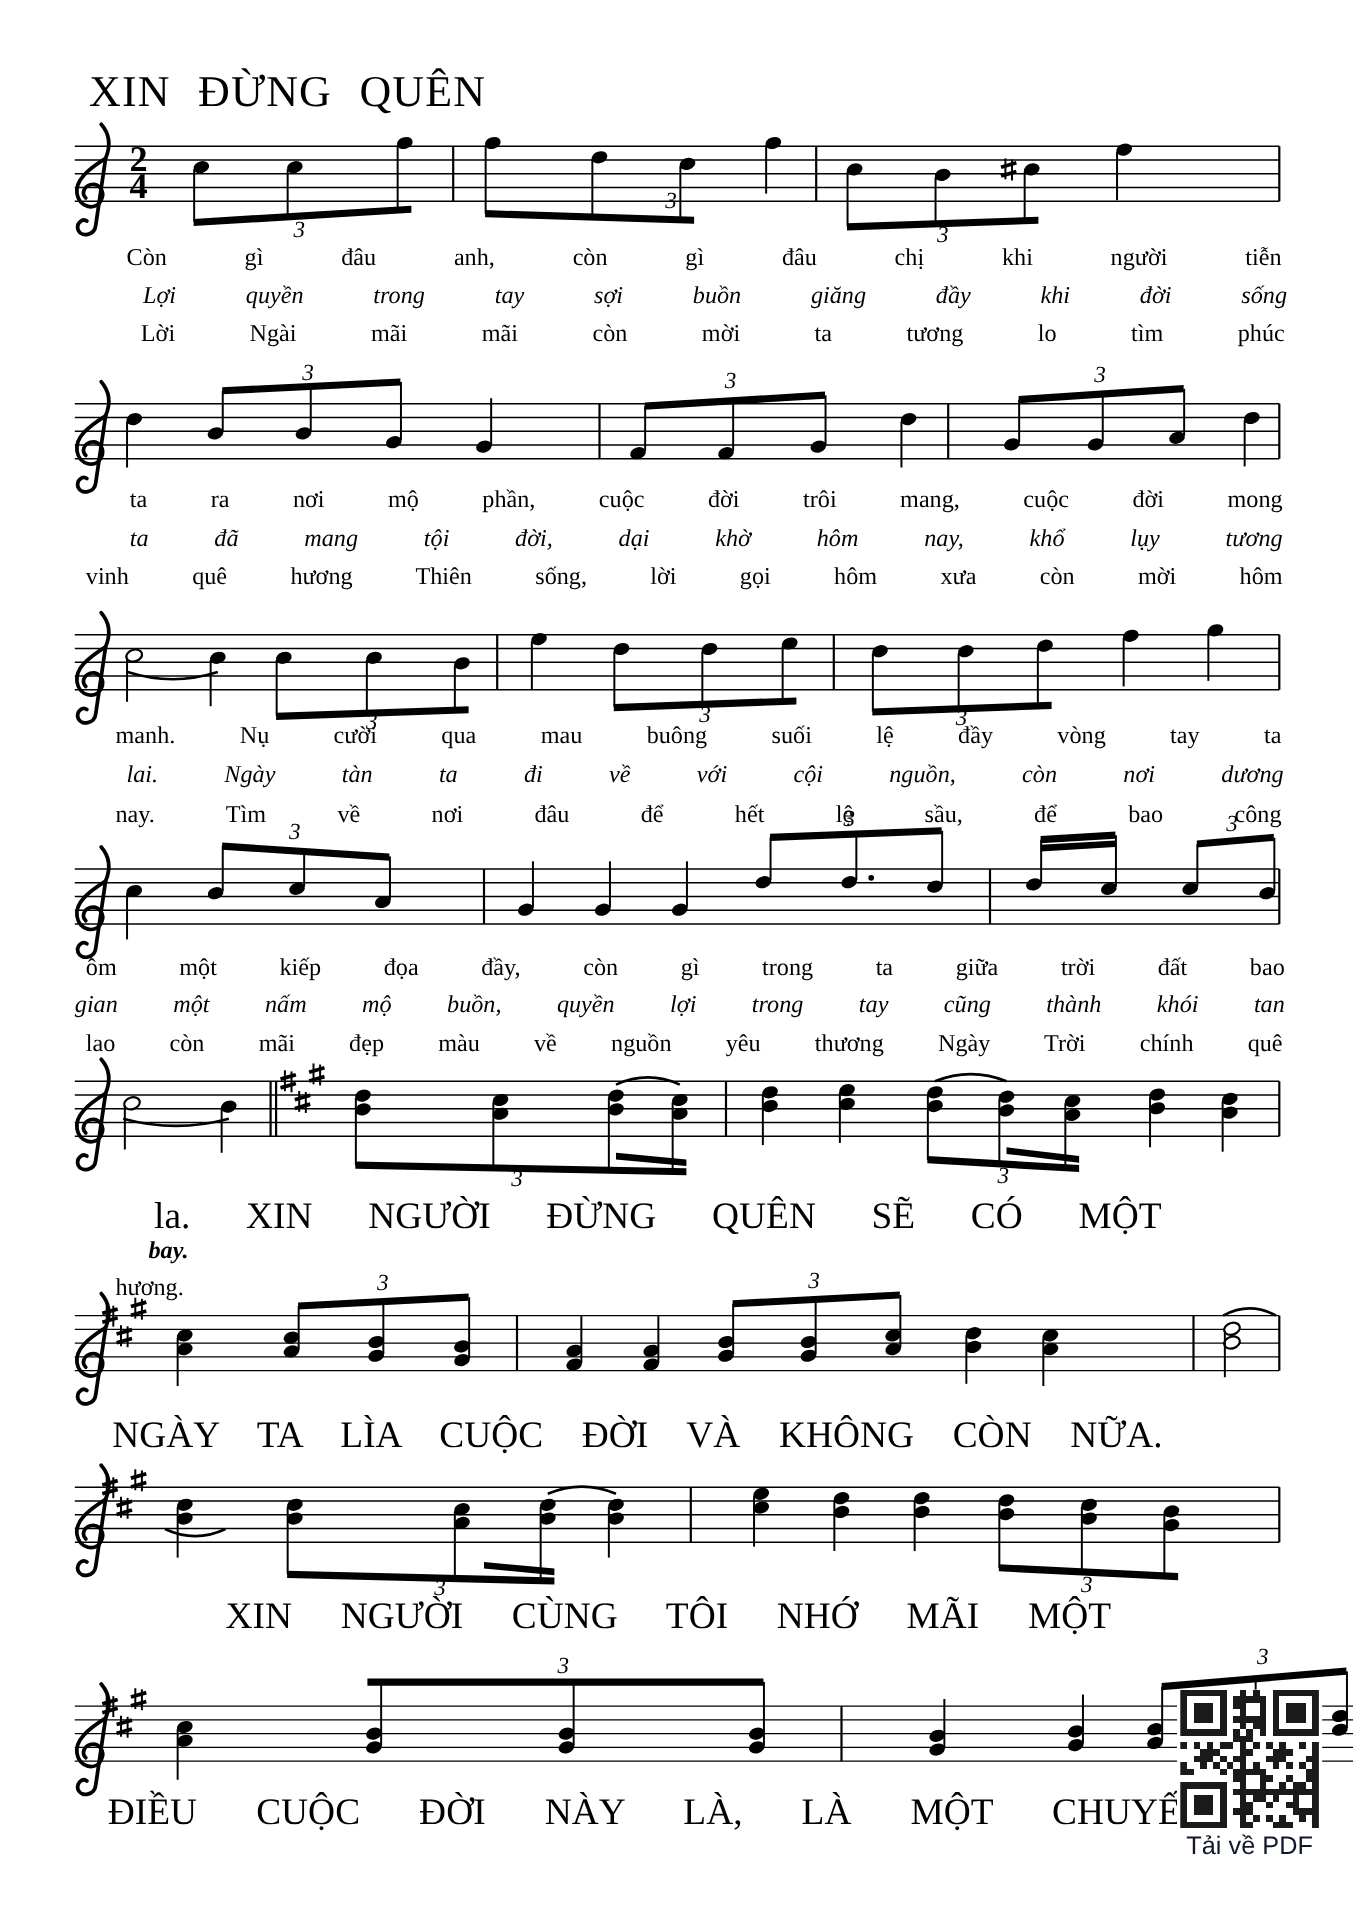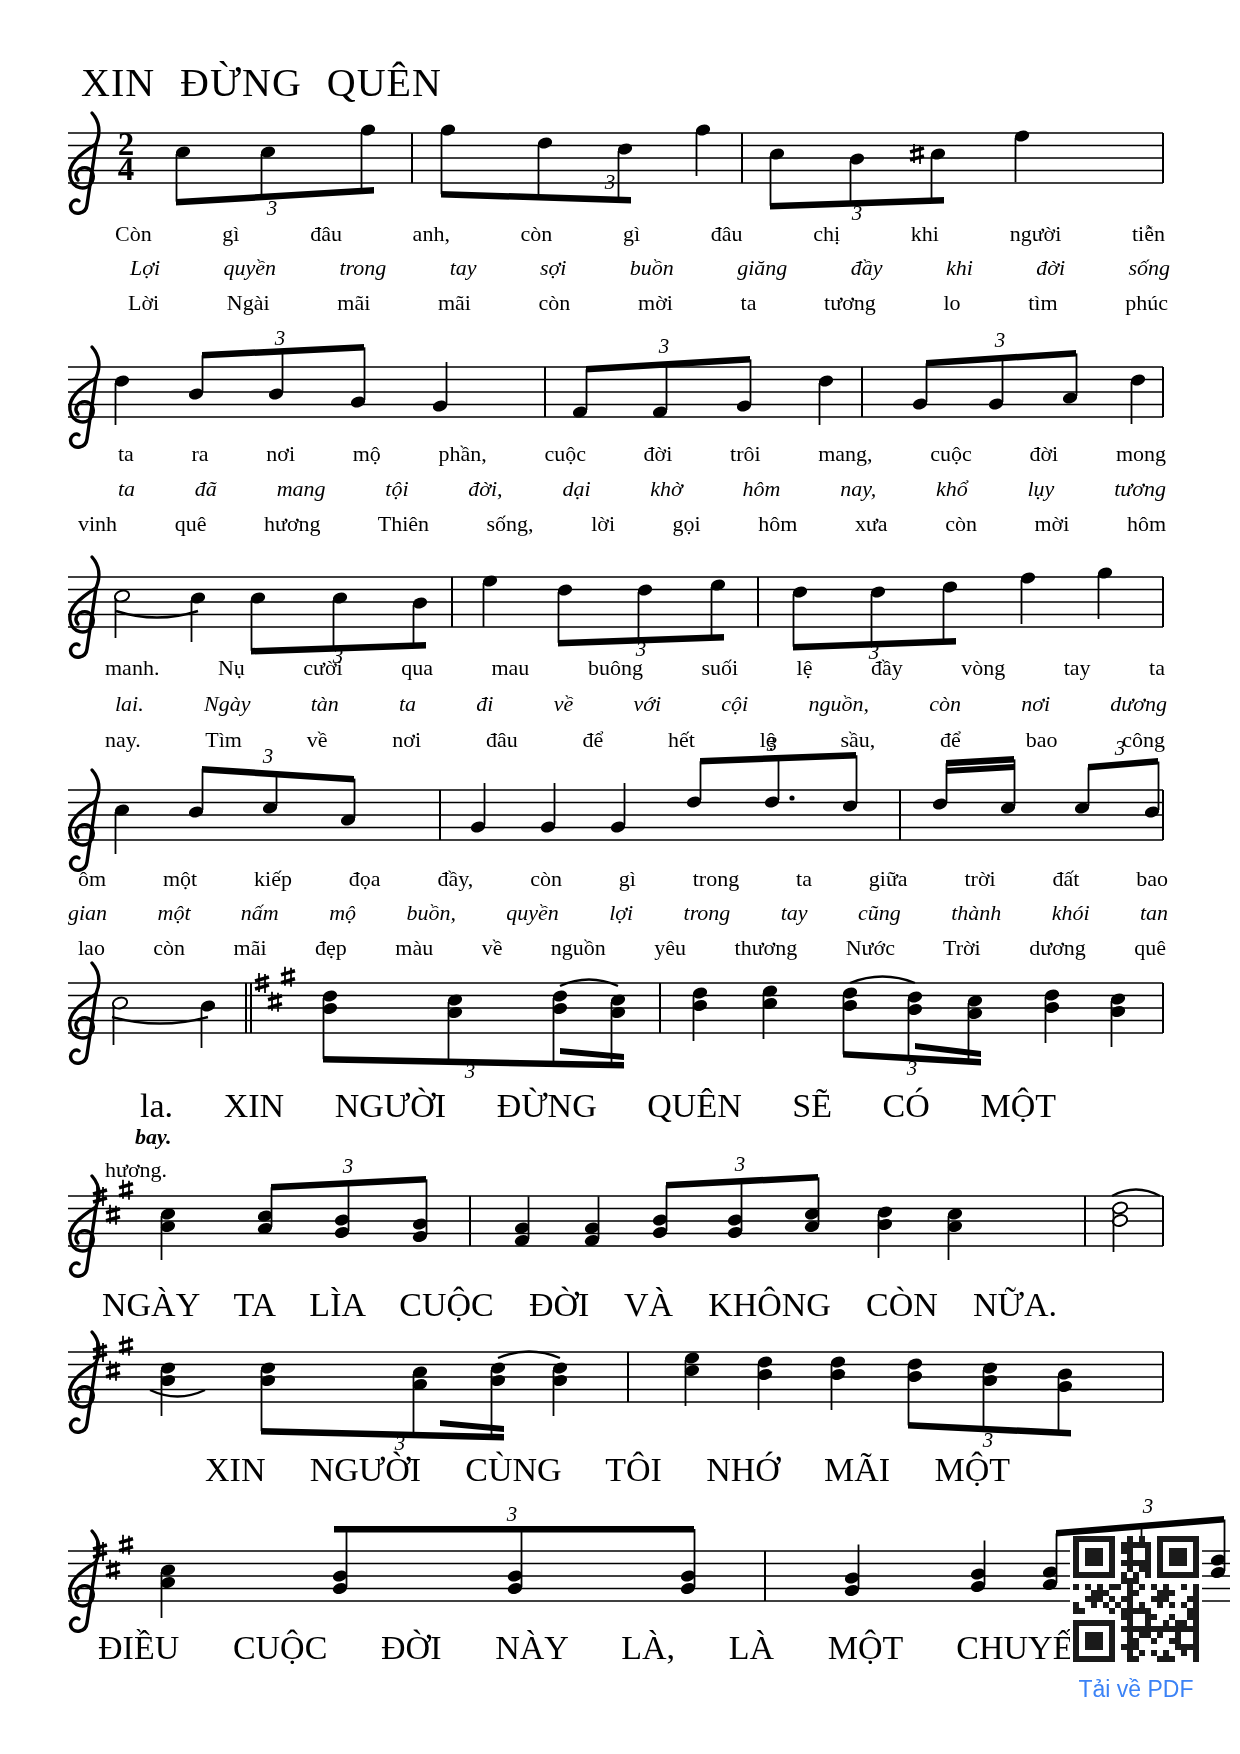--- a/index.html
+++ b/index.html
@@ -9,21 +9,21 @@
          letter-spacing:1px;word-spacing:14px;}
   #notation{position:absolute;left:0;top:0;}
   .lyr{position:absolute;font-size:22px;line-height:1.15;text-align:justify;text-align-last:justify;}
   .lyr.it{font-style:italic;}
   .lyr.caps{font-size:34px;}
   .lyr.noj{text-align:left;text-align-last:left;}
   svg text.l3{font:italic 21px "Liberation Serif","DejaVu Serif",serif;}
   svg text.tsig{font:bold 33px "Liberation Serif","DejaVu Serif",serif;}
   .qr{position:absolute;left:1070px;top:1536px;width:132px;text-align:center;background:#fff;}
   .qr svg{display:block;margin:0 auto;}
-  .qrlabel{font-family:"Liberation Sans","DejaVu Sans",sans-serif;font-size:23px;color:#3b82f6;margin-top:14px;}
+  .qrlabel{font-family:"Liberation Sans","DejaVu Sans",sans-serif;font-size:23px;color:#0f172a;margin-top:2px;}
 </style>
 </head>
 <body>
 
 <div class="page">
   <h1 class="title">XIN ĐỪNG QUÊN</h1>
 
   <svg id="notation" width="1240" height="1754" viewBox="0 0 1240 1754">
       <g>
         <line x1="68" y1="133" x2="1163" y2="133" stroke="#000" stroke-width="1.3"></line>
@@ -488,21 +488,21 @@
   <div class="lyr" style="top:441px;left:118px;width:1048px">ta ra nơi mộ phần, cuộc đời trôi mang, cuộc đời mong</div>
   <div class="lyr it" style="top:476px;left:118px;width:1048px">ta đã mang tội đời, dại khờ hôm nay, khổ lụy tương</div>
   <div class="lyr" style="top:511px;left:78px;width:1088px">vinh quê hương Thiên sống, lời gọi hôm xưa còn mời hôm</div>
 
   <div class="lyr" style="top:655px;left:105px;width:1060px">manh. Nụ cười qua mau buông suối lệ đầy vòng tay ta</div>
   <div class="lyr" style="top:727px;left:105px;width:1060px">nay. Tìm về nơi đâu để hết lệ sầu, để bao công</div>
   <div class="lyr it" style="top:691px;left:115px;width:1052px">lai. Ngày tàn ta đi về với cội nguồn, còn nơi dương</div>
 
   <div class="lyr" style="top:866px;left:78px;width:1090px">ôm một kiếp đọa đầy, còn gì trong ta giữa trời đất bao</div>
   <div class="lyr it" style="top:900px;left:68px;width:1100px">gian một nấm mộ buồn, quyền lợi trong tay cũng thành khói tan</div>
-  <div class="lyr" style="top:935px;left:78px;width:1088px">lao còn mãi đẹp màu về nguồn yêu thương Nước Trời dương quê</div>
+  <div class="lyr" style="top:935px;left:78px;width:1088px">lao còn mãi đẹp màu về nguồn yêu thương Ngày Trời chính quê</div>
 
   <div class="lyr caps" style="top:1086px;left:140px;width:916px">la. XIN NGƯỜI ĐỪNG QUÊN SẼ CÓ MỘT</div>
   <div class="lyr it noj" style="top:1124px;left:135px;font-weight:bold;">bay.</div>
   <div class="lyr noj" style="top:1157px;left:105px;">hương.</div>
 
   <div class="lyr caps" style="top:1285px;left:102px;width:955px">NGÀY TA LÌA CUỘC ĐỜI VÀ KHÔNG CÒN NỮA.</div>
   <div class="lyr caps" style="top:1450px;left:205px;width:805px">XIN NGƯỜI CÙNG TÔI NHỚ MÃI MỘT</div>
   <div class="lyr caps" style="top:1628px;left:98px;width:1000px">ĐIỀU CUỘC ĐỜI NÀY LÀ, LÀ MỘT CHUYẾN</div>
 
   <div class="qr">

